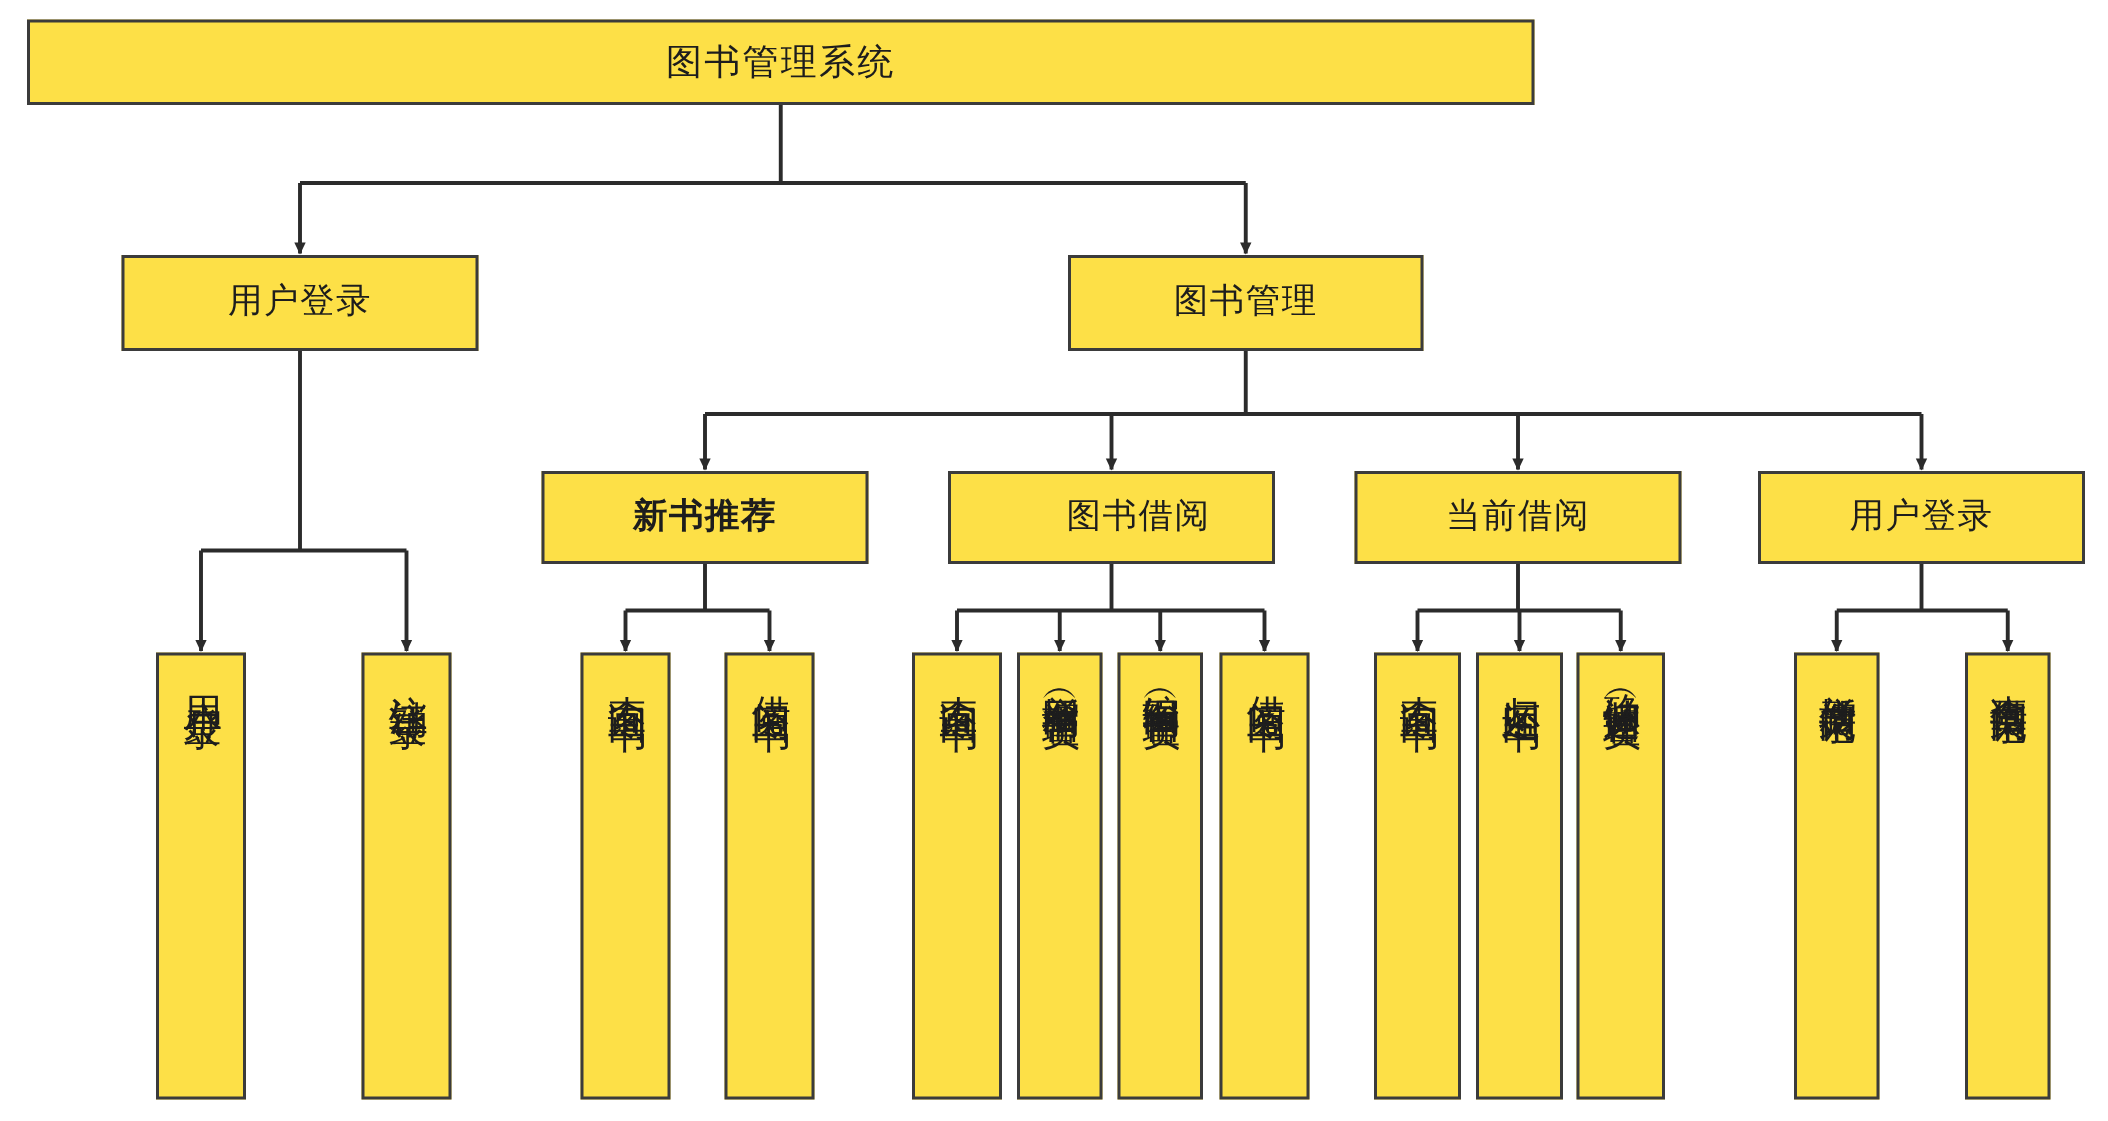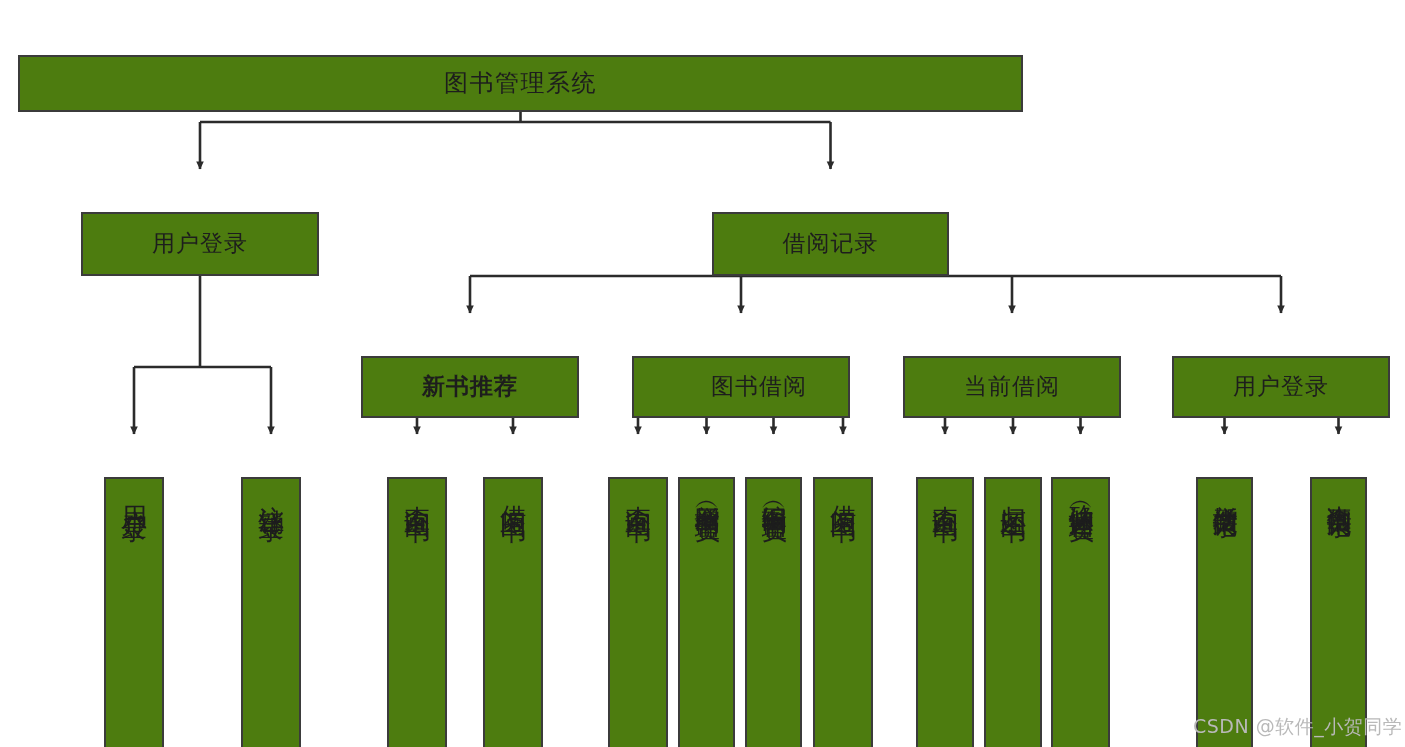--- a/index.html
+++ b/index.html
@@ -17,26 +17,25 @@
   svg#wires{
     position:absolute;
     left:0; top:0;
     width:1405px; height:747px;
     pointer-events:none;
   }
   .node{
     position:absolute;
     box-sizing:border-box;
     border:2.2px solid #3b3b3b;
-    background:#4d7c0f;
+    background:#fde047;
     display:flex;
     align-items:center;
     justify-content:center;
     color:#1d1d1d;
-    margin-top:42px;
   }
   .node .lbl{
     display:block;
     text-align:center;
     white-space:pre-line;
     line-height:1.18;
   }
   
   .node.h .lbl{
     font-size:23px;
@@ -116,21 +115,21 @@
   </svg>
 
   <div class="node h root" style="left: 18px; top: 13px; width: 1005px; height: 57px;">
     <span class="lbl">图书管理系统</span>
   </div>
 
   <div class="node h" style="left: 81px; top: 170px; width: 238px; height: 64px;">
     <span class="lbl">用户登录</span>
   </div>
   <div class="node h" style="left: 712px; top: 170px; width: 237px; height: 64px;">
-    <span class="lbl">借阅记录</span>
+    <span class="lbl">图书管理</span>
   </div>
 
   <div class="node h" style="left: 361px; top: 314px; width: 218px; height: 62px; font-weight: bold;">
     <span class="lbl">新书推荐</span>
   </div>
   <div class="node h" style="left: 632px; top: 314px; width: 218px; height: 62px; padding-left: 36px;">
     <span class="lbl">图书借阅</span>
   </div>
   <div class="node h" style="left: 903px; top: 314px; width: 218px; height: 62px;">
     <span class="lbl">当前借阅</span>
@@ -176,15 +175,14 @@
     <span class="lbl">确认归还（管理员）</span>
   </div>
 
   <div class="node v tall" style="left: 1196px; top: 435px; width: 57px; height: 298px;">
     <span class="lbl">新增借阅记录</span>
   </div>
   <div class="node v tall" style="left: 1310px; top: 435px; width: 57px; height: 298px;">
     <span class="lbl">查询借阅记录</span>
   </div>
 
-  <div class="watermark" style="left: 1193px; top: 714px;">CSDN @软件_小贺同学</div>
 
 </div>
 
 </body></html>

